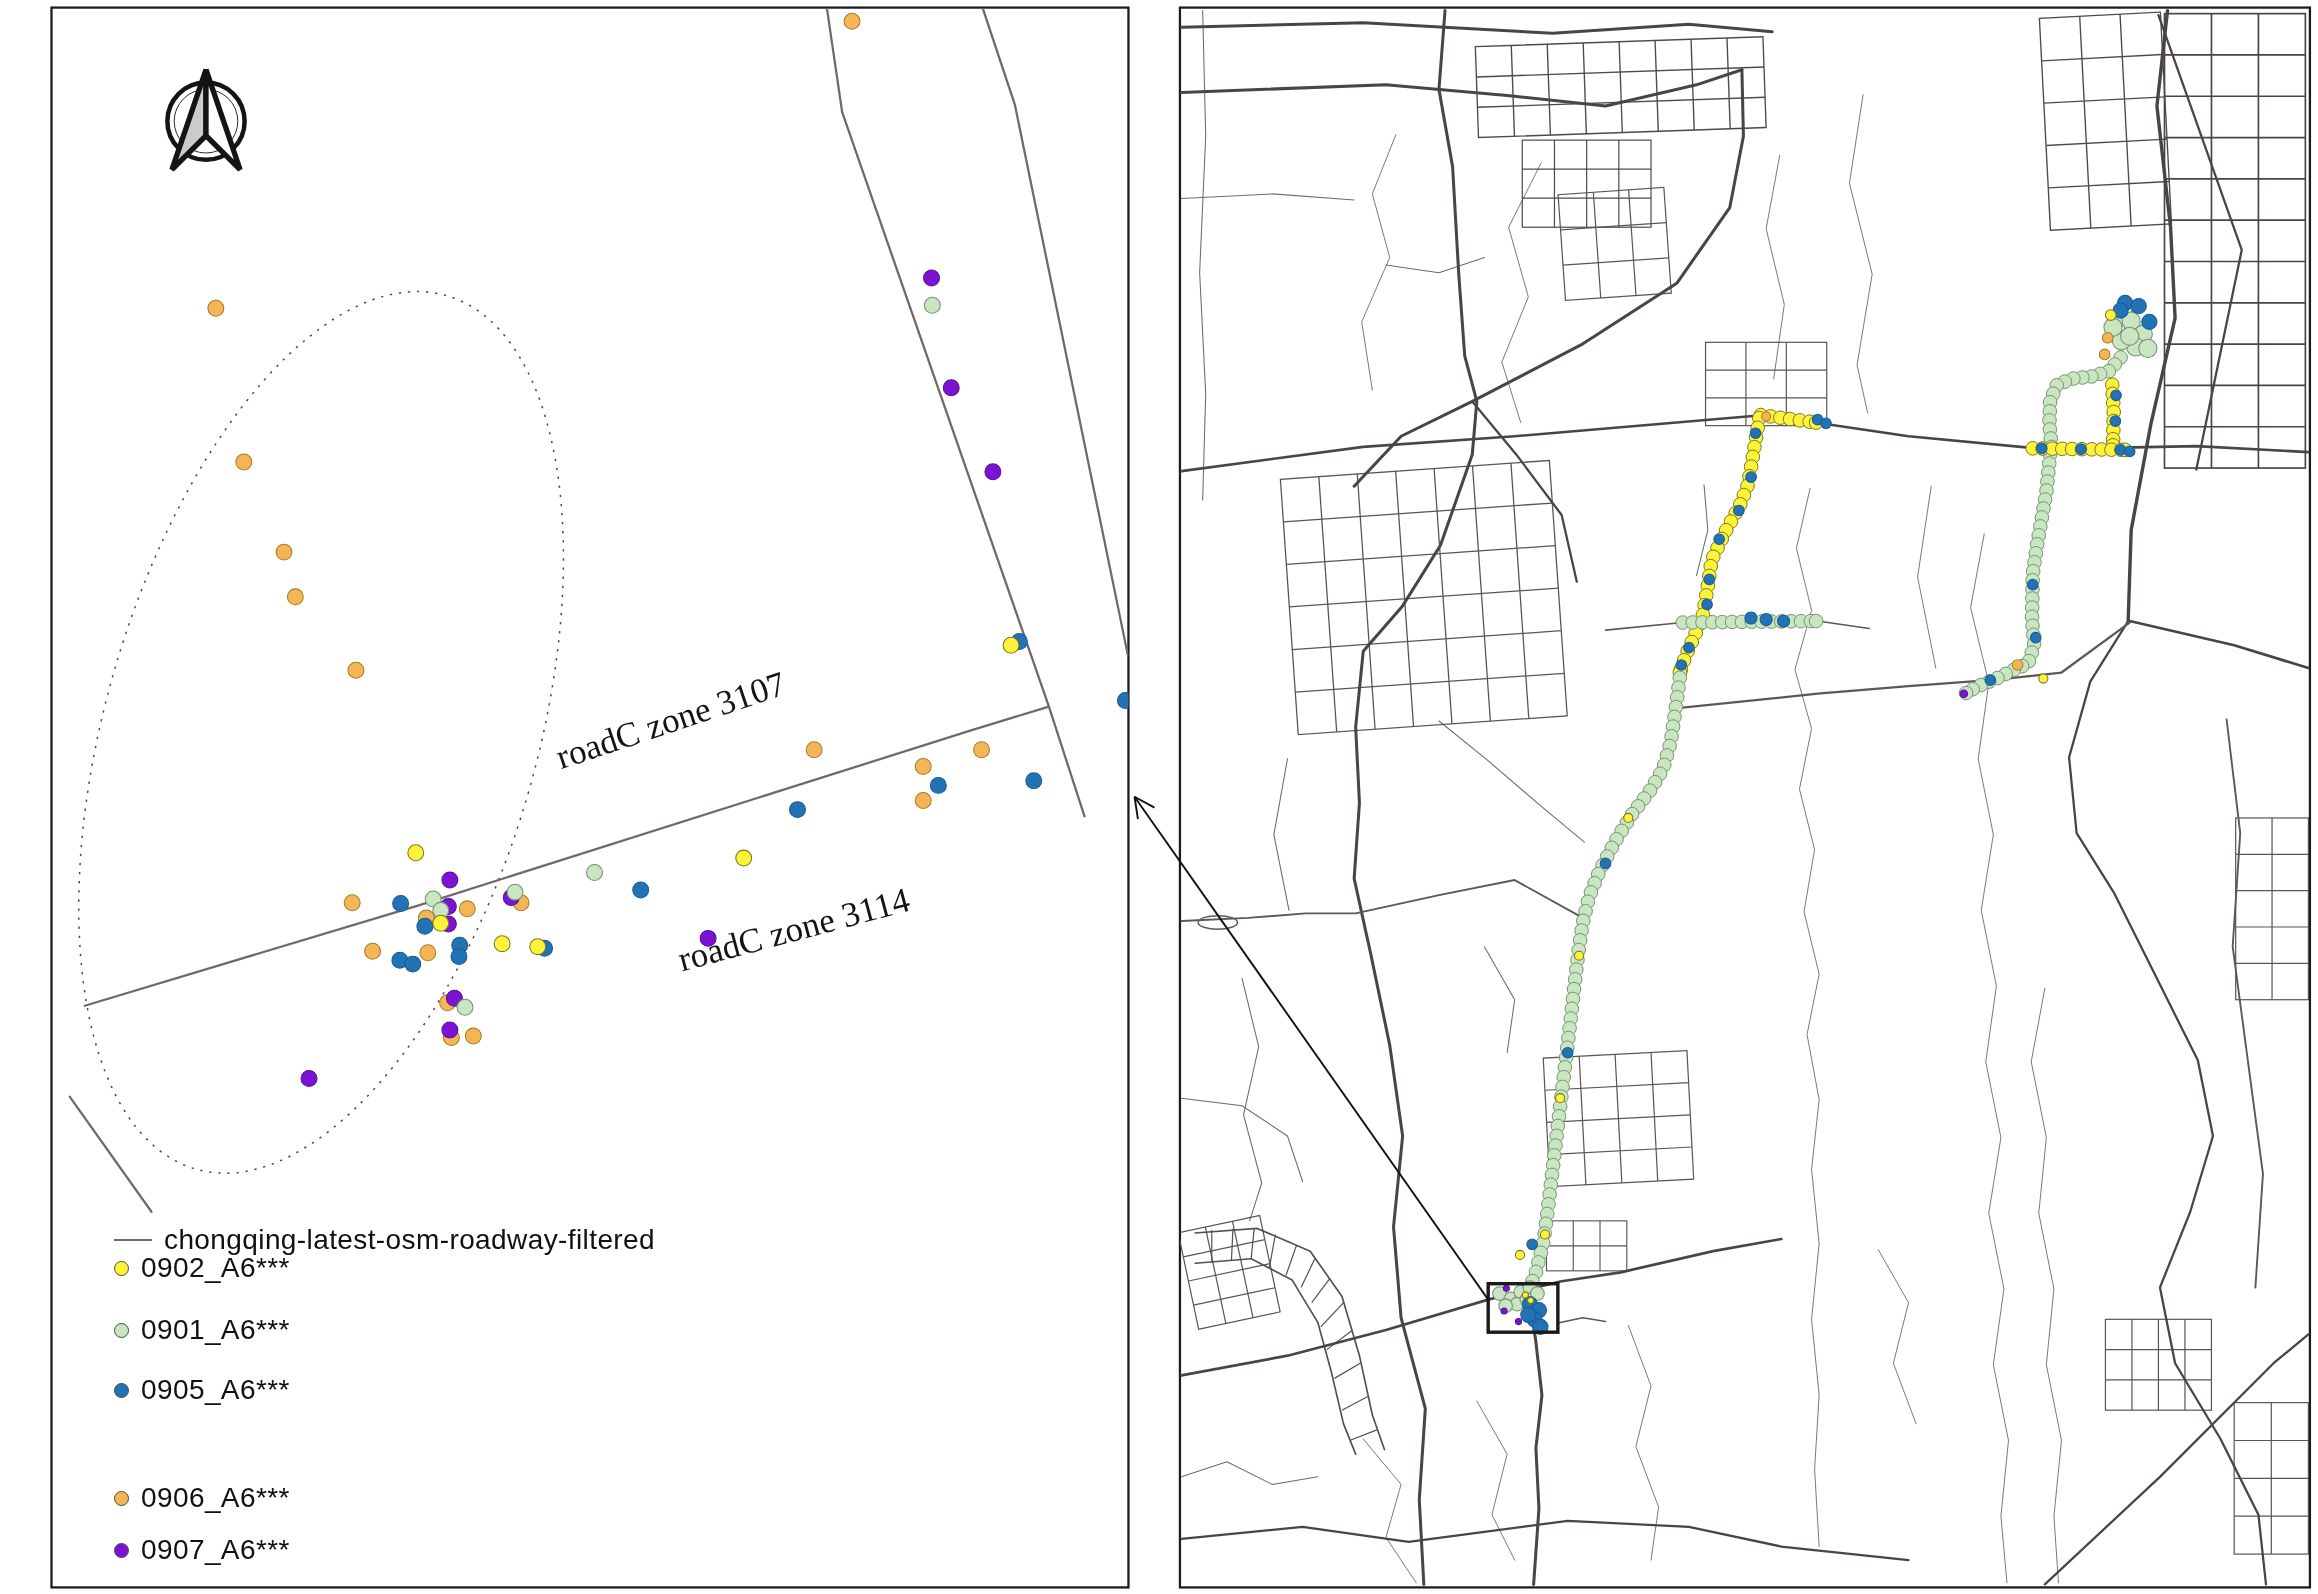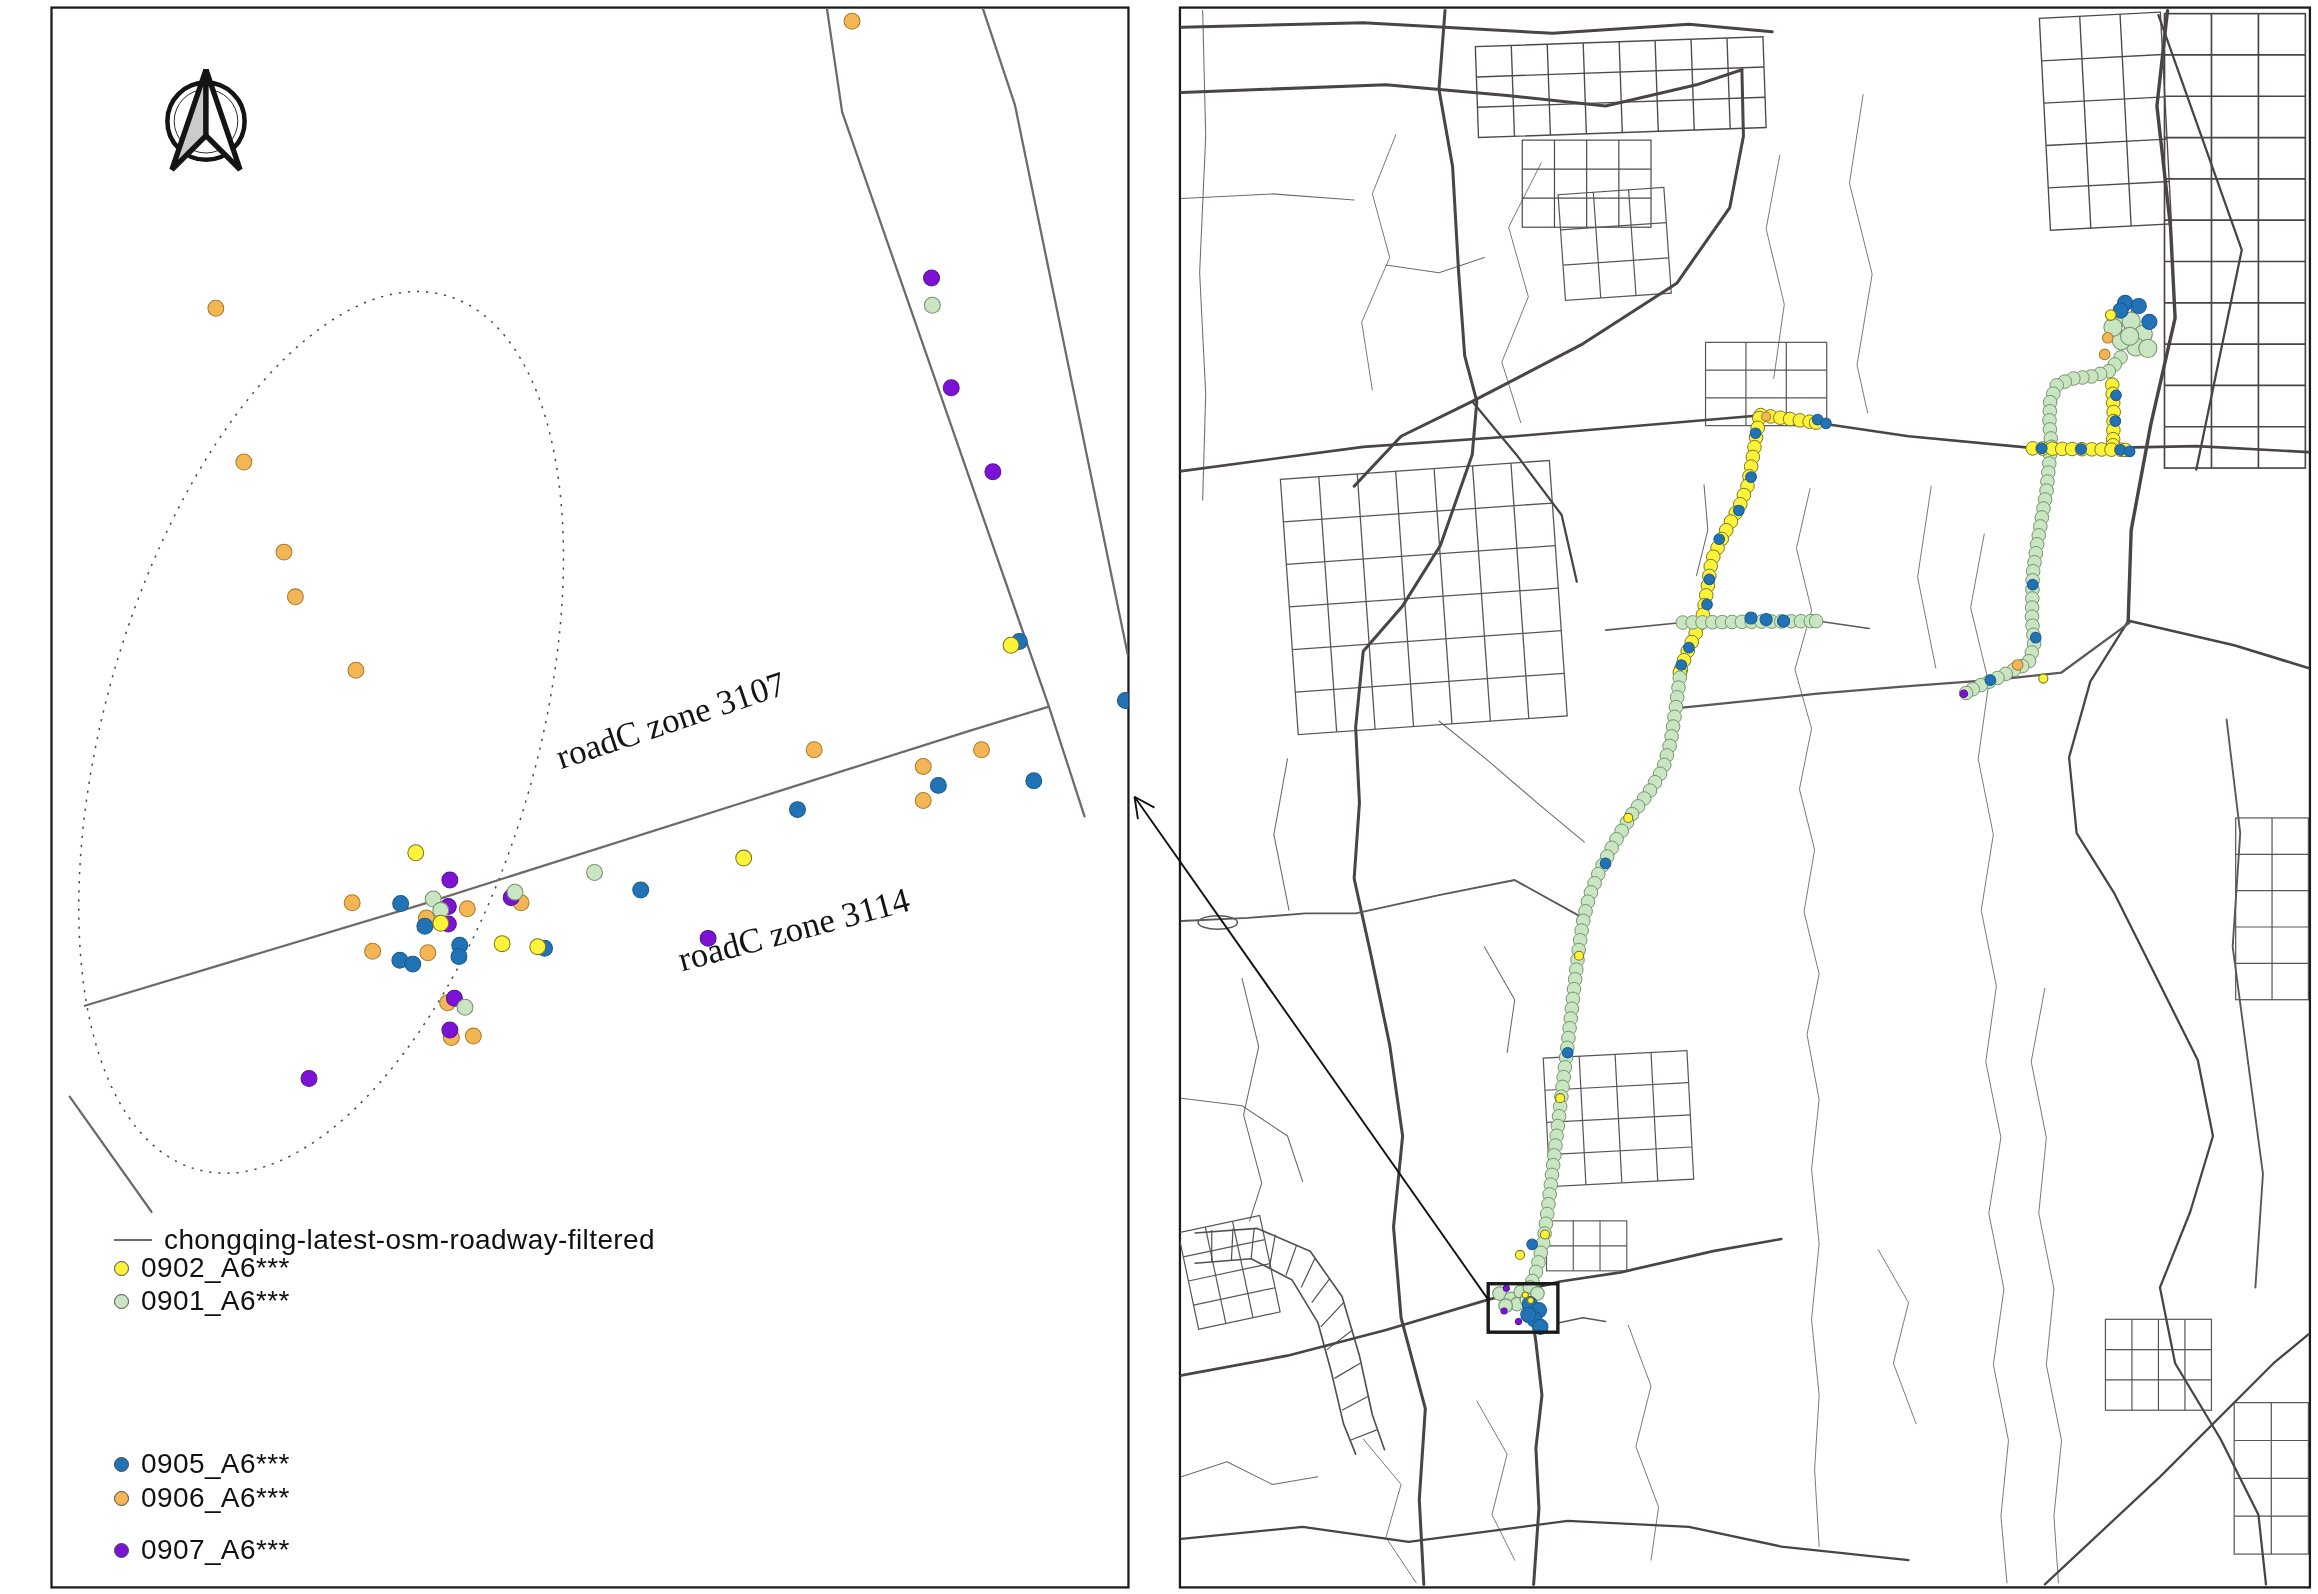--- a/index.html
+++ b/index.html
@@ -729,29 +729,29 @@
       <line x1="1498" y1="1052" x2="1502.5705168615164" y2="1081.649795540924" stroke="#111111" stroke-width="2.5"></line>
       <line x1="1498" y1="1052" x2="1524.3583366070916" y2="1066.3261331596234" stroke="#111111" stroke-width="2.5"></line>
     </g>
   </svg>
 
 <div class="legend">
   <div class="legend-row" style="top:1240px">
     <span class="swatch-line" style="border-top-color: rgb(111, 106, 105);"></span>
     <span>chongqing-latest-osm-roadway-filtered</span>
   </div>
-  <div class="legend-row" style="top:1301px">
+  <div class="legend-row" style="top:1330px">
     <span class="swatch-dot" style="background: rgb(201, 229, 194);"></span>
     <span>0901_A6***</span>
   </div>
   <div class="legend-row" style="top:1268px">
     <span class="swatch-dot" style="background: rgb(253, 244, 58);"></span>
     <span>0902_A6***</span>
   </div>
-  <div class="legend-row" style="top:1464px">
+  <div class="legend-row" style="top:1390px">
     <span class="swatch-dot" style="background: rgb(34, 115, 181);"></span>
     <span>0905_A6***</span>
   </div>
   <div class="legend-row" style="top:1498px">
     <span class="swatch-dot" style="background: rgb(244, 182, 84);"></span>
     <span>0906_A6***</span>
   </div>
   <div class="legend-row" style="top:1550px">
     <span class="swatch-dot" style="background: rgb(124, 18, 211);"></span>
     <span>0907_A6***</span>

